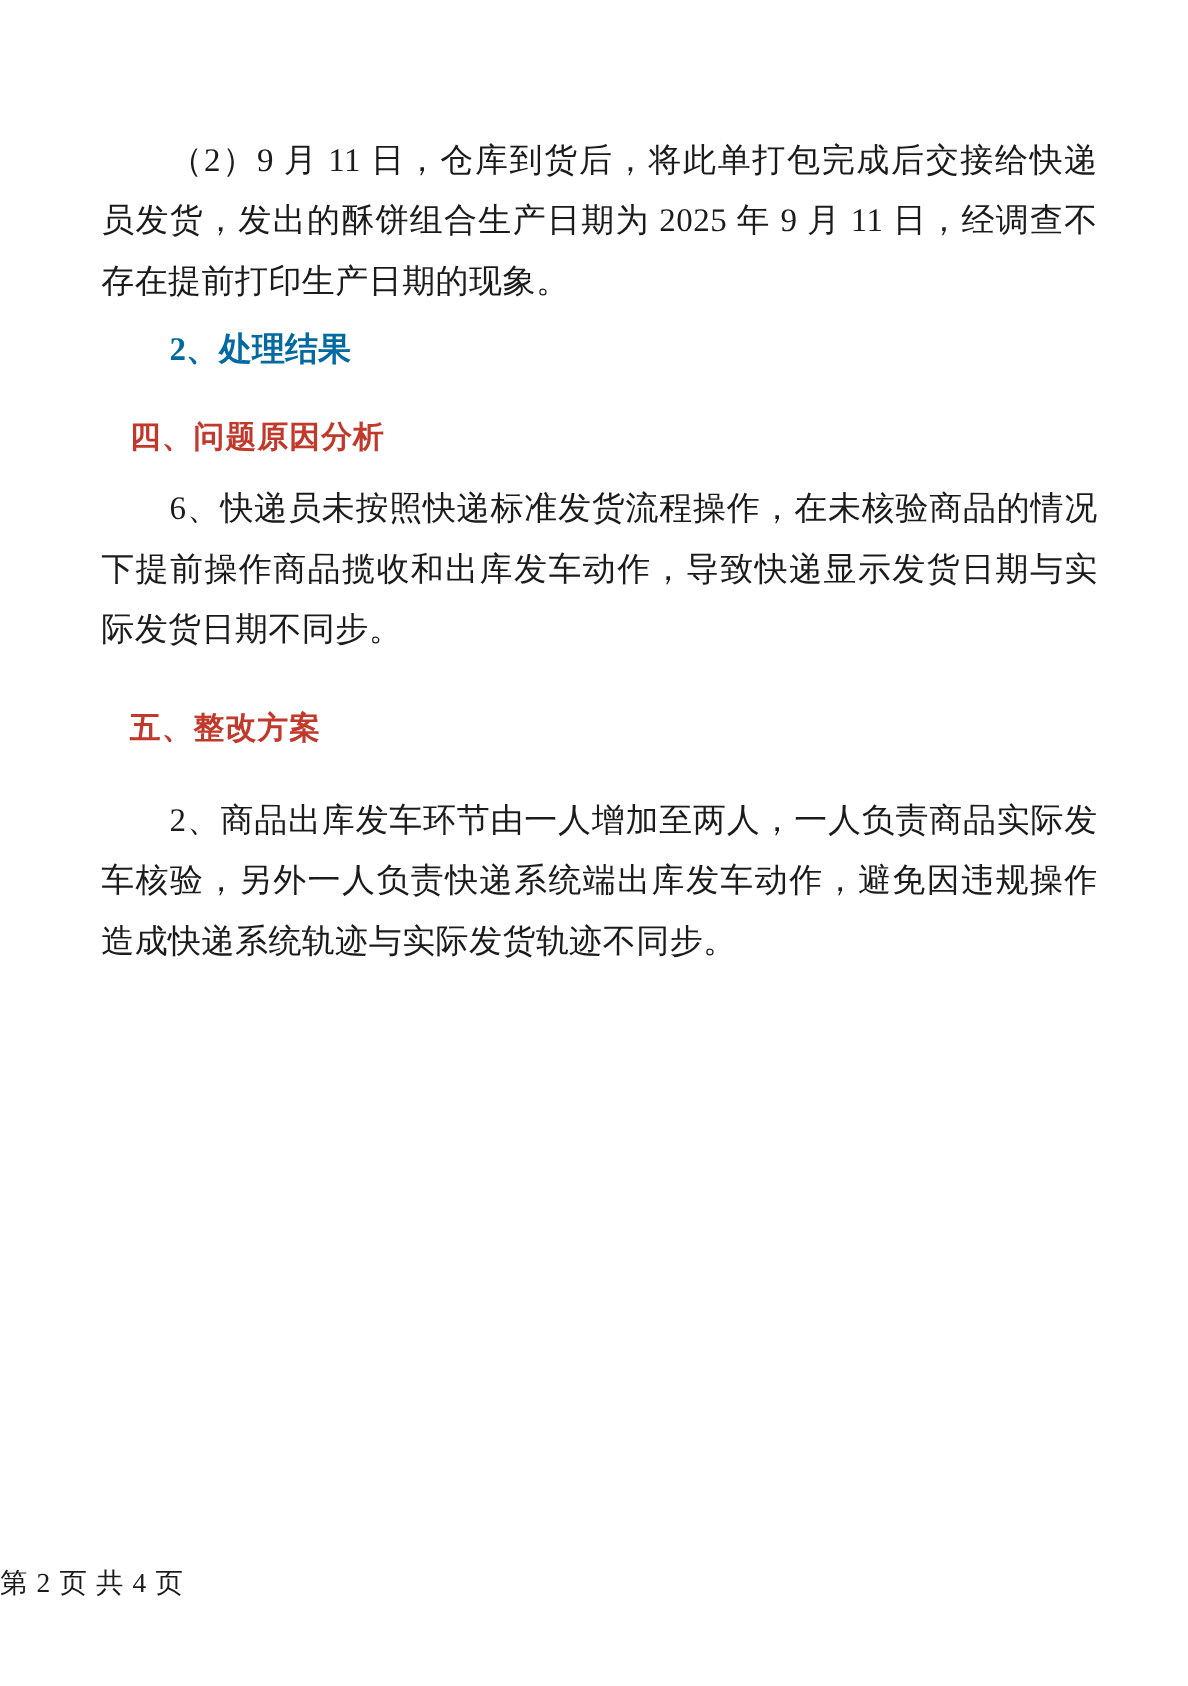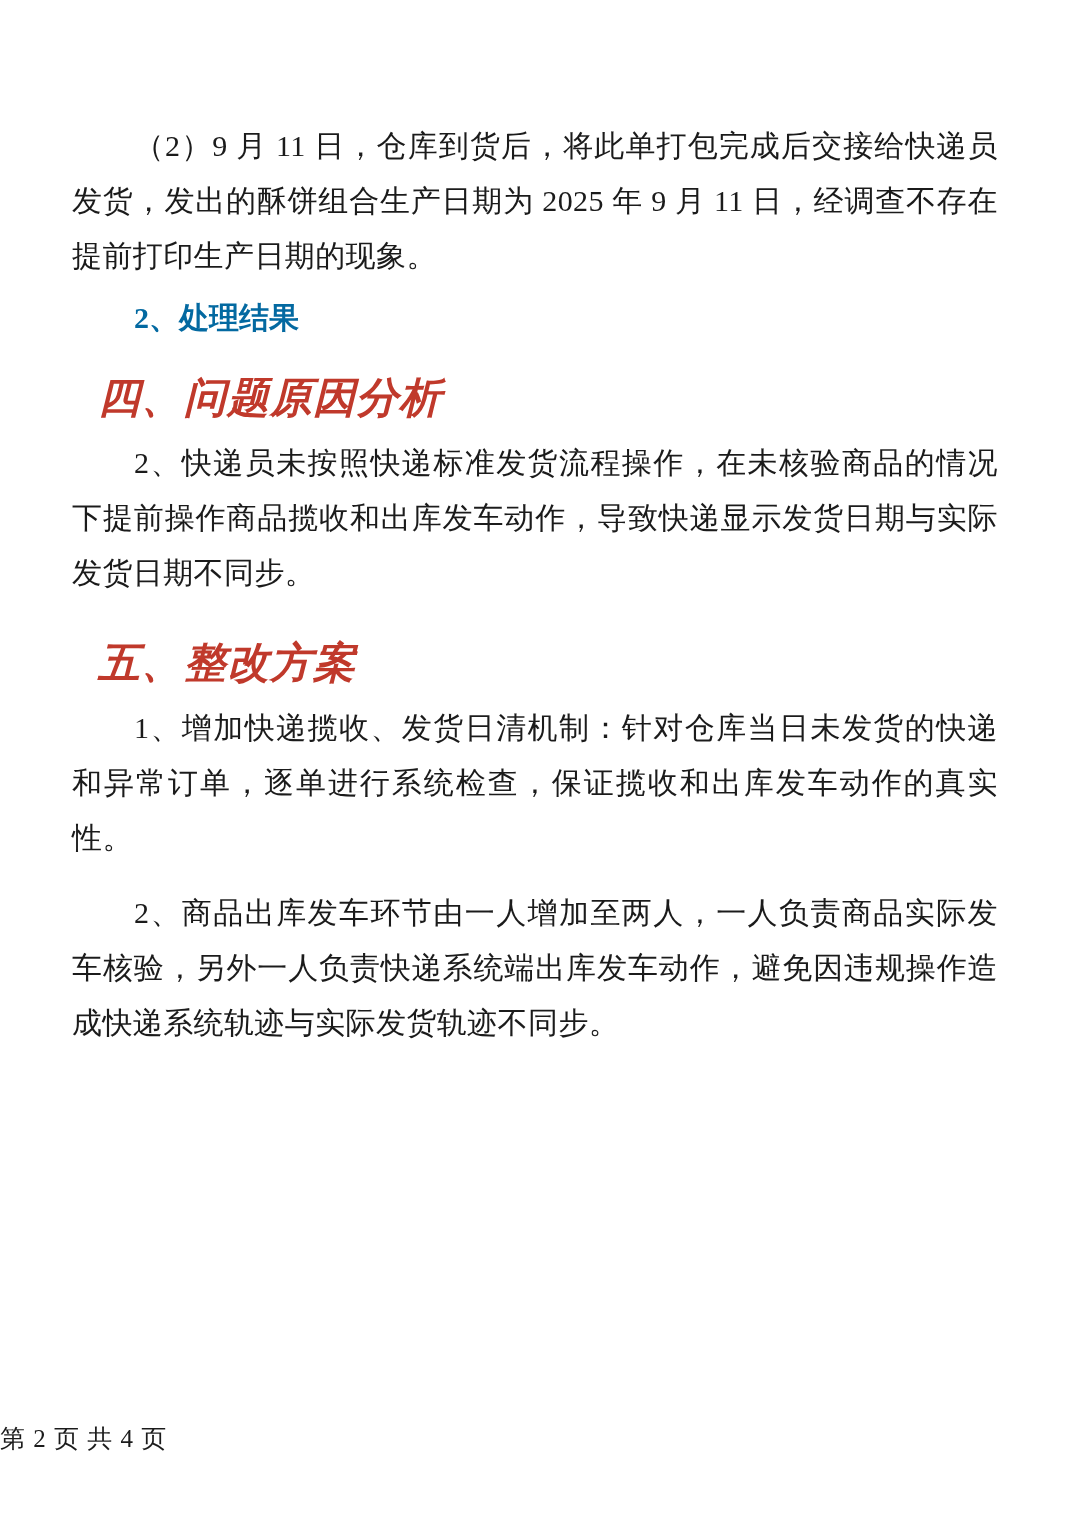--- a/index.html
+++ b/index.html
@@ -12,21 +12,21 @@
     height: 1533px;
     font-family: "Liberation Serif", "DejaVu Serif", serif;
     color: #1a1a1a;
     overflow: hidden;
   }
   .page {
     position: relative;
     width: 1080px;
     height: 1533px;
     box-sizing: border-box;
-    padding: 118px 82px 0 72px;
+    padding: 118px 82px 0 92px;
     background: #ffffff;
   }
   .body-text {
     font-size: 30px;
     line-height: 55px;
     text-align: justify;
     text-justify: inter-ideograph;
     margin: 0 0 2px 0;
     letter-spacing: 0.4px;
     color: #1b1b1b;
@@ -37,27 +37,26 @@
   .sub-heading {
     font-size: 30px;
     line-height: 58px;
     font-weight: bold;
     text-indent: 62px;
     margin: 6px 0 0 0;
     color: #0369a1;
     font-family: "Liberation Serif", "DejaVu Serif", serif;
   }
   .section-heading {
-    font-size: 42px;
+    font-size: 28px;
     line-height: 62px;
     font-weight: bold;
     color: #c0392b;
     margin: 20px 0 6px 26px;
     letter-spacing: 1px;
-    font-style: italic;
   }
   .gap-sm { height: 10px; }
   .gap-md { height: 18px; }
   .footer {
     position: absolute;
     left: 0;
     right: 0;
     bottom: 78px;
     text-align: left;
     font-size: 25px;
@@ -71,28 +70,27 @@
 <div class="page">
 
   <p class="body-text indent">（2）9 月 11 日，仓库到货后，将此单打包完成后交接给快递员发货，发出的酥饼组合生产日期为 2025 年 9 月 11 日，经调查不存在提前打印生产日期的现象。</p>
 
 
   <p class="sub-heading">2、处理结果</p>
 
 
   <h2 class="section-heading">四、问题原因分析</h2>
 
-  <p class="body-text indent">2、快递员未按照快递标准发货流程操作，在未核验商品的情况下提前操作商品揽收和出库发车动作，导致快递显示发货日期与实际发货日期不同步。</p>
+  <p class="body-text indent">6、快递员未按照快递标准发货流程操作，在未核验商品的情况下提前操作商品揽收和出库发车动作，导致快递显示发货日期与实际发货日期不同步。</p>
 
   <div class="gap-sm"></div>
 
 
   <h2 class="section-heading">五、整改方案</h2>
 
-  <p class="body-text indent">1、增加快递揽收、发货日清机制：针对仓库当日未发货的快递和异常订单，逐单进行系统检查，保证揽收和出库发车动作的真实性。</p>
 
   <div class="gap-md"></div>
 
   <p class="body-text indent">2、商品出库发车环节由一人增加至两人，一人负责商品实际发车核验，另外一人负责快递系统端出库发车动作，避免因违规操作造成快递系统轨迹与实际发货轨迹不同步。</p>
 
   <div class="footer">第 2 页 共 4 页</div>
 
 </div>
 
 </body></html>

